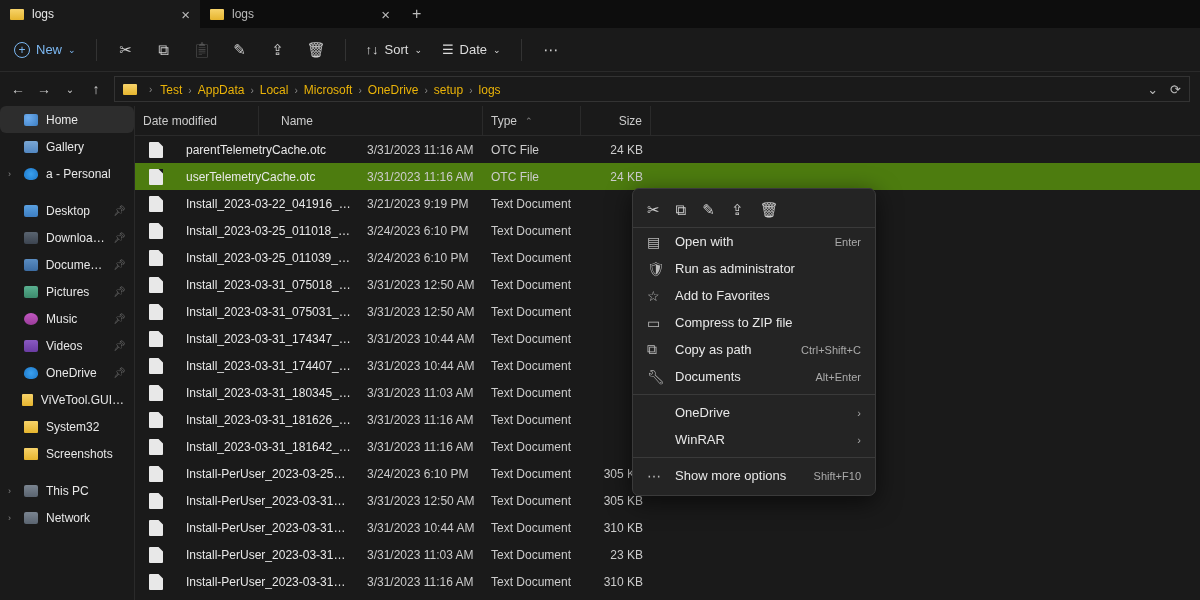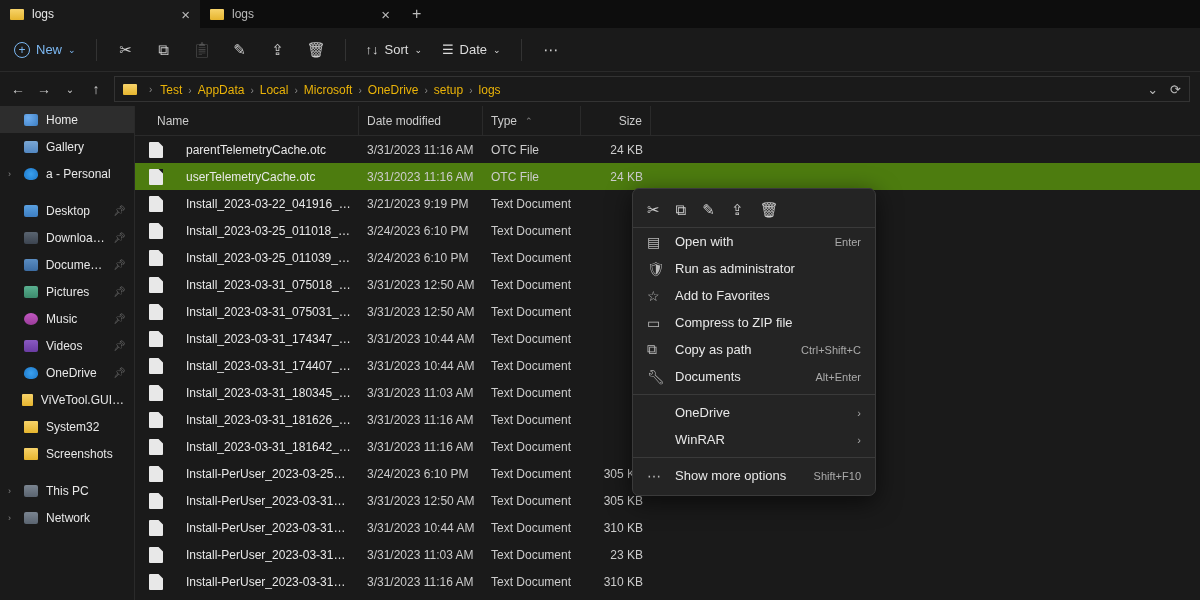--- a/index.html
+++ b/index.html
@@ -29,21 +29,21 @@
 .crumbs { flex:1; height:26px; border:1px solid #333; background:#1a1a1a; display:flex; align-items:center; padding:0 8px; gap:2px; position:relative; }
 .crumb { color:#eab308; font-size:12px; padding:0 2px; }
 .csep { color:#888; font-size:10px; padding:0 4px; }
 .crbox-ctrl { margin-left:auto; display:flex; gap:12px; color:#bbb; font-size:13px; }
 .searchbox { width:168px; height:26px; border:1px solid #333; background:#1a1a1a; color:#777; font-size:12px; padding:0 8px; }
 
 
 .main { display:flex; height:calc(600px - 28px - 44px - 34px); }
 .nav { width:135px; background:#1a1a1a; border-right:1px solid #2a2a2a; overflow:hidden; }
 .navitem { display:flex; align-items:center; height:27px; padding:0 8px; gap:8px; font-size:12px; }
-.navitem.sel { background:#2d2d2d; }
+.navitem.sel { background:#2d2d2d;border-radius:6px; }
 .pin { margin-left:auto; color:#777; font-size:10px; }
 .chev { color:#888; font-size:9px; width:8px; }
 .navgap { height:10px; }
 .ni-ic { width:14px; height:12px; }
 .ic-home  { background:radial-gradient(circle at 30% 30%,#6faef0,#3d7ec2); border-radius:2px; }
 .ic-gallery { background:linear-gradient(#7aa7d4,#5287c2); border-radius:2px; }
 .ic-cloud { background:radial-gradient(circle,#3aa0ef,#1d78c9); border-radius:50% 50% 40% 40%; }
 .ic-fold  { background:linear-gradient(#f7d36a,#e6b52e); border-radius:1px; }
 .ic-desk  { background:linear-gradient(#5aa0e0,#3d7ec2); border-radius:2px; }
 .ic-down  { background:linear-gradient(#5a6470,#3c4450); border-radius:2px; }
@@ -232,25 +232,25 @@
       </div>
     <div class="navitem">
         <span class="chev">›</span>
         <span class="ni-ic ic-net"></span>
         <span>Network</span>
       </div>
   </div>
 
   <div class="list">
     <div class="cols">
+      <div class="col date">
+          <span>Date modified</span>
+        </div>
       <div class="col name">
           <span>Name</span>
-        </div>
-      <div class="col date">
-          <span>Date modified</span>
         </div>
       <div class="col type">
           <span>Type</span>
           <span class="sortarrow">⌃</span>
         </div>
       <div class="col size">
           <span>Size</span>
         </div>
     </div>
     <div id="rows-host">

